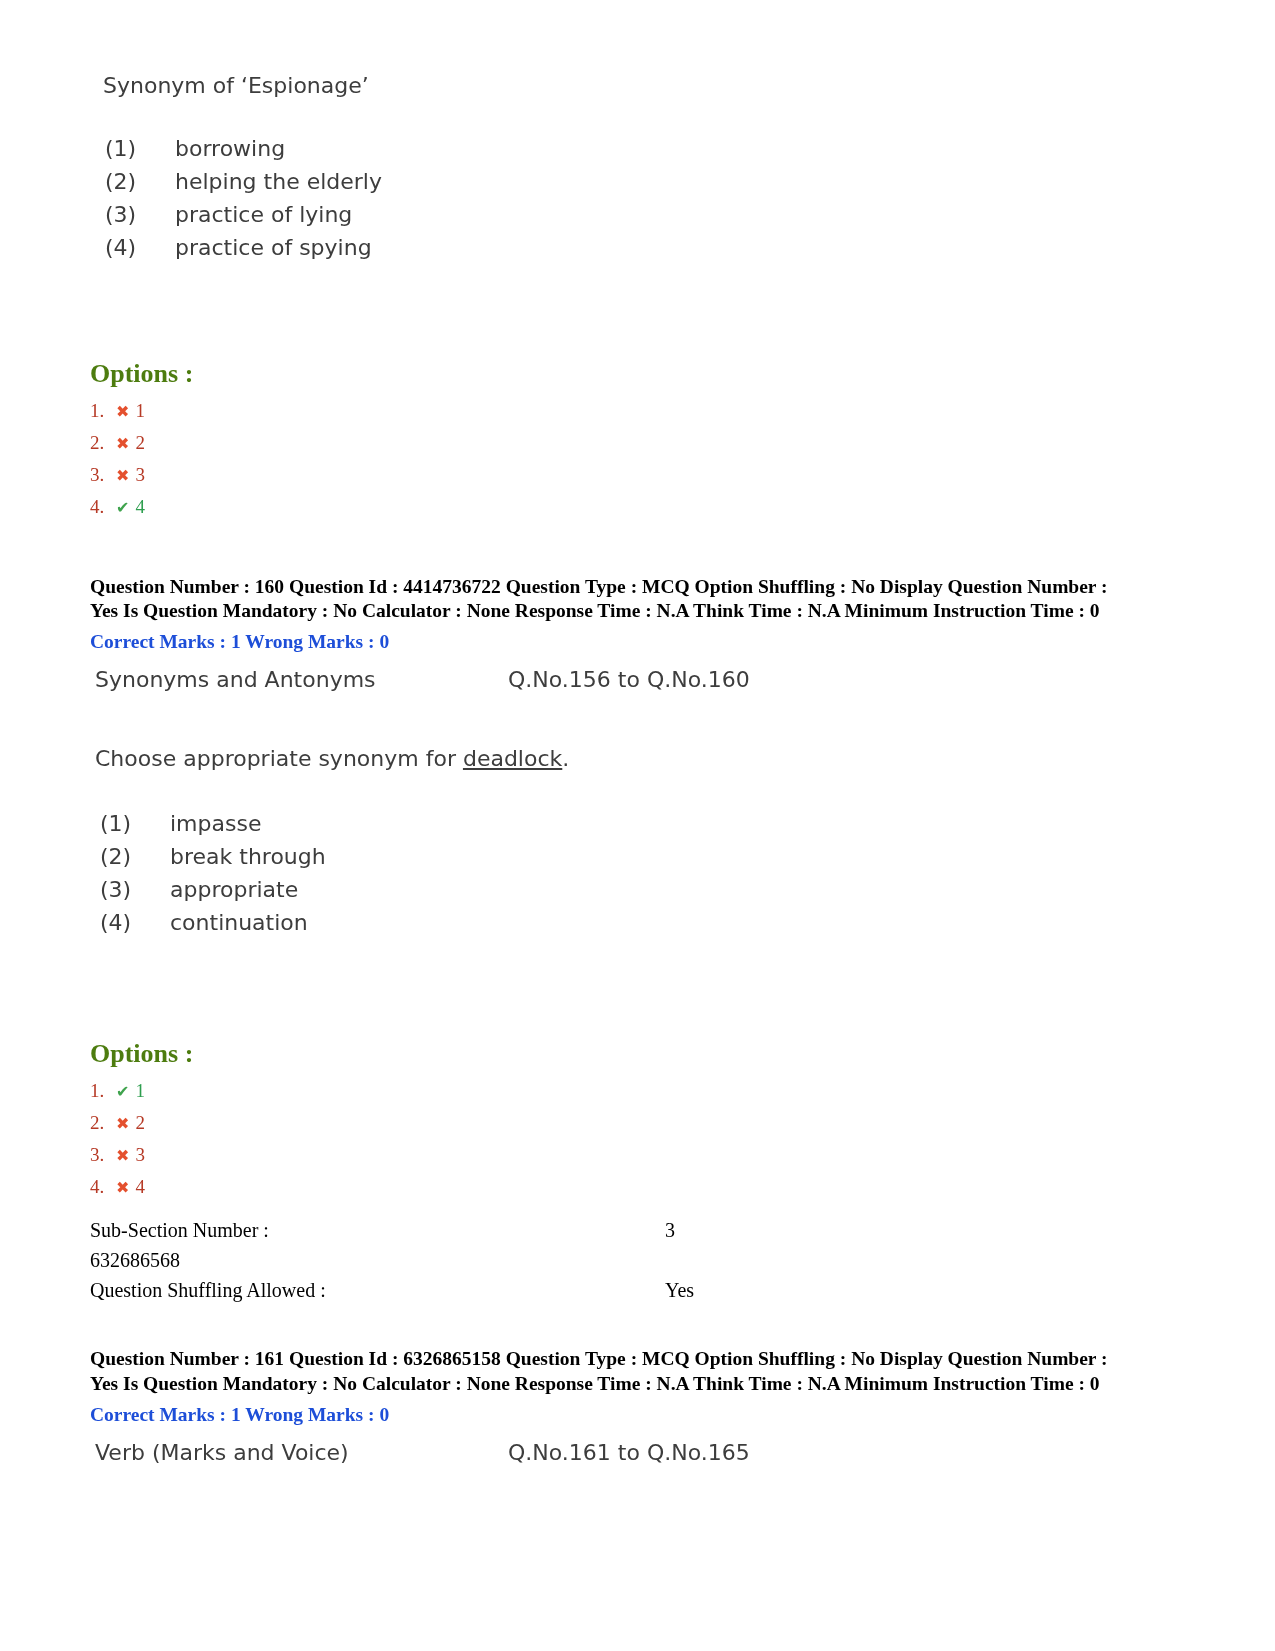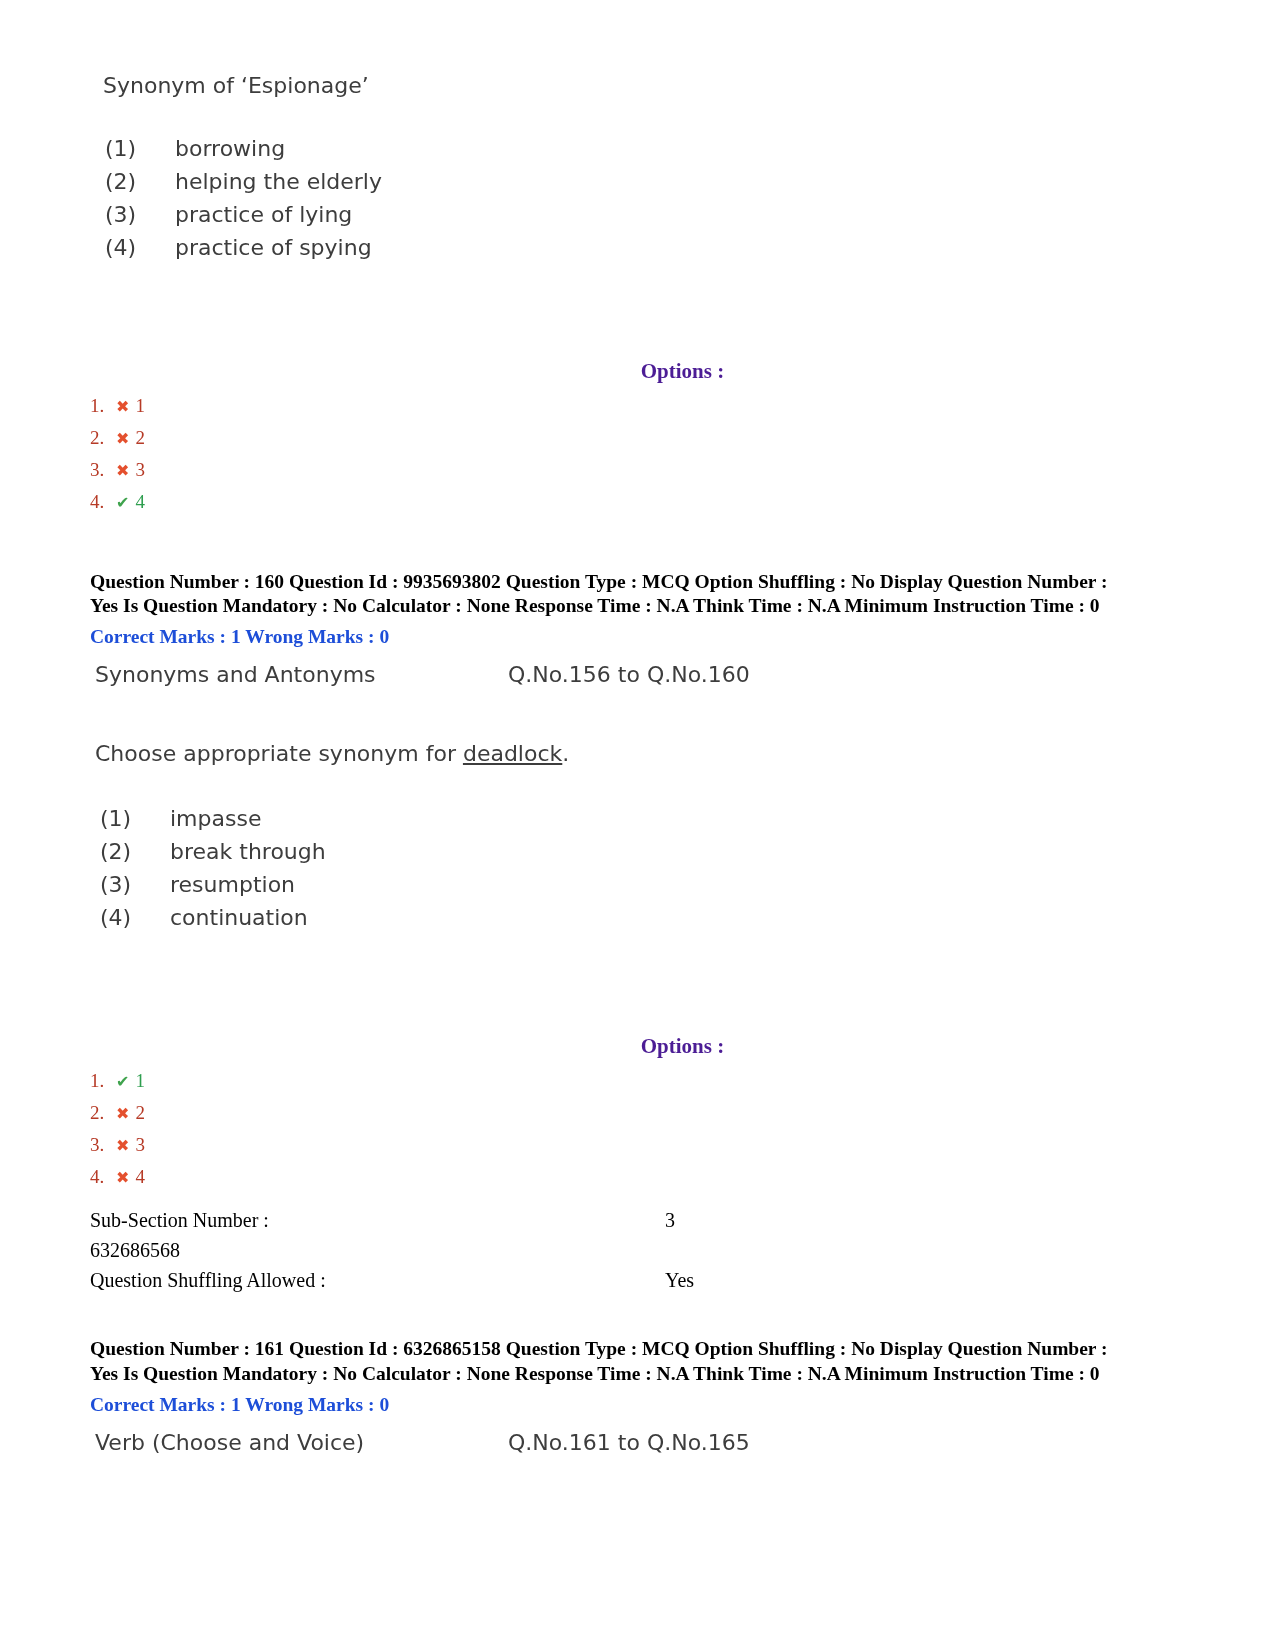--- a/index.html
+++ b/index.html
@@ -19,24 +19,23 @@
   .qtext { font-family: "DejaVu Sans", "Liberation Sans", sans-serif; color: #3d3d3d; }
 
   .prompt1 { margin: 62px 0 0 103px; font-size: 22px; }
   .choices { margin: 34px 0 0 105px; }
   .choice-row { display: flex; font-size: 22px; line-height: 33px; }
   .choice-num { width: 70px; }
   .choice-text { }
 
   .options-heading {
     margin: 95px 0 6px 90px;
-    font-size: 21px;
+    font-size: 26px;
     font-weight: bold;
-    color: #4c1d95;
-    text-align: center;
+    color: #4d7c0f;
   }
   .answers { margin-left: 90px; }
   .ans-row { font-size: 19px; line-height: 31px; color: #b63a26; }
   .ans-no { display: inline-block; min-width: 22px; }
   .icon { display: inline-block; margin: 0 6px 0 4px; font-size: 16px; font-family: "DejaVu Sans", sans-serif; }
   .icon.cross { color: #e4502e; }
   .icon.check { color: #3fa34d; }
   .ans-val.red { color: #b63a26; }
   .ans-val.green { color: #2e9e4f; }
 
@@ -112,21 +111,21 @@
       <span class="ans-no">2.</span><span class="icon cross">✖</span><span class="ans-val red">2</span>
     </div>
     <div class="ans-row">
       <span class="ans-no">3.</span><span class="icon cross">✖</span><span class="ans-val red">3</span>
     </div>
     <div class="ans-row">
       <span class="ans-no">4.</span><span class="icon check">✔</span><span class="ans-val green">4</span>
     </div>
   </div>
 
-  <div class="meta-block">Question Number : 160 Question Id : 9935693802 Question Type : MCQ Option Shuffling : No Display Question Number : Yes Is Question Mandatory : No Calculator : None Response Time : N.A Think Time : N.A Minimum Instruction Time : 0</div>
+  <div class="meta-block">Question Number : 160 Question Id : 4414736722 Question Type : MCQ Option Shuffling : No Display Question Number : Yes Is Question Mandatory : No Calculator : None Response Time : N.A Think Time : N.A Minimum Instruction Time : 0</div>
   <div class="marks-line">Correct Marks : 1 Wrong Marks : 0</div>
 
   <div class="section-line qtext">
     <span class="section-title">Synonyms and Antonyms</span>
     <span class="section-range">Q.No.156 to Q.No.160</span>
   </div>
 
   <div class="qtext prompt2">
     <span>Choose appropriate synonym for </span><span class="uline">deadlock</span><span>.</span>
   </div>
@@ -135,21 +134,21 @@
     <div class="choice-row">
       <span class="choice-num">(1)</span>
       <span class="choice-text">impasse</span>
     </div>
     <div class="choice-row">
       <span class="choice-num">(2)</span>
       <span class="choice-text">break through</span>
     </div>
     <div class="choice-row">
       <span class="choice-num">(3)</span>
-      <span class="choice-text">resumption</span>
+      <span class="choice-text">appropriate</span>
     </div>
     <div class="choice-row">
       <span class="choice-num">(4)</span>
       <span class="choice-text">continuation</span>
     </div>
   </div>
 
   <div class="options-heading options-heading2">Options :</div>
 
   <div class="answers">
@@ -178,17 +177,17 @@
     <div class="sub-row">
       <span class="sub-label">Question Shuffling Allowed :</span>
       <span class="sub-value">Yes</span>
     </div>
   </div>
 
   <div class="meta-block meta-block2">Question Number : 161 Question Id : 6326865158 Question Type : MCQ Option Shuffling : No Display Question Number : Yes Is Question Mandatory : No Calculator : None Response Time : N.A Think Time : N.A Minimum Instruction Time : 0</div>
   <div class="marks-line">Correct Marks : 1 Wrong Marks : 0</div>
 
   <div class="section-line qtext">
-    <span class="section-title">Verb (Choose and Voice)</span>
+    <span class="section-title">Verb (Marks and Voice)</span>
     <span class="section-range">Q.No.161 to Q.No.165</span>
   </div>
 
 </div>
 
 </body></html>

